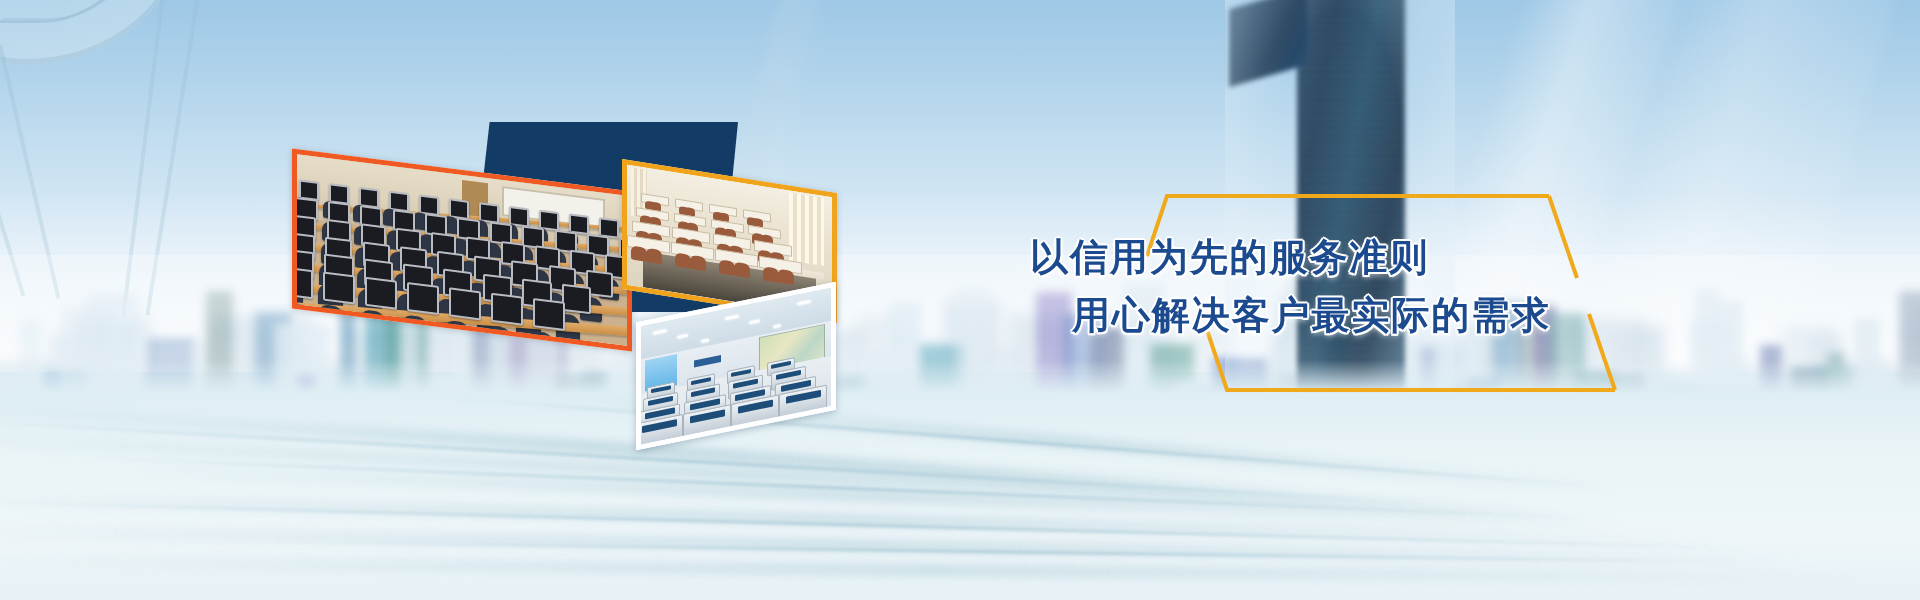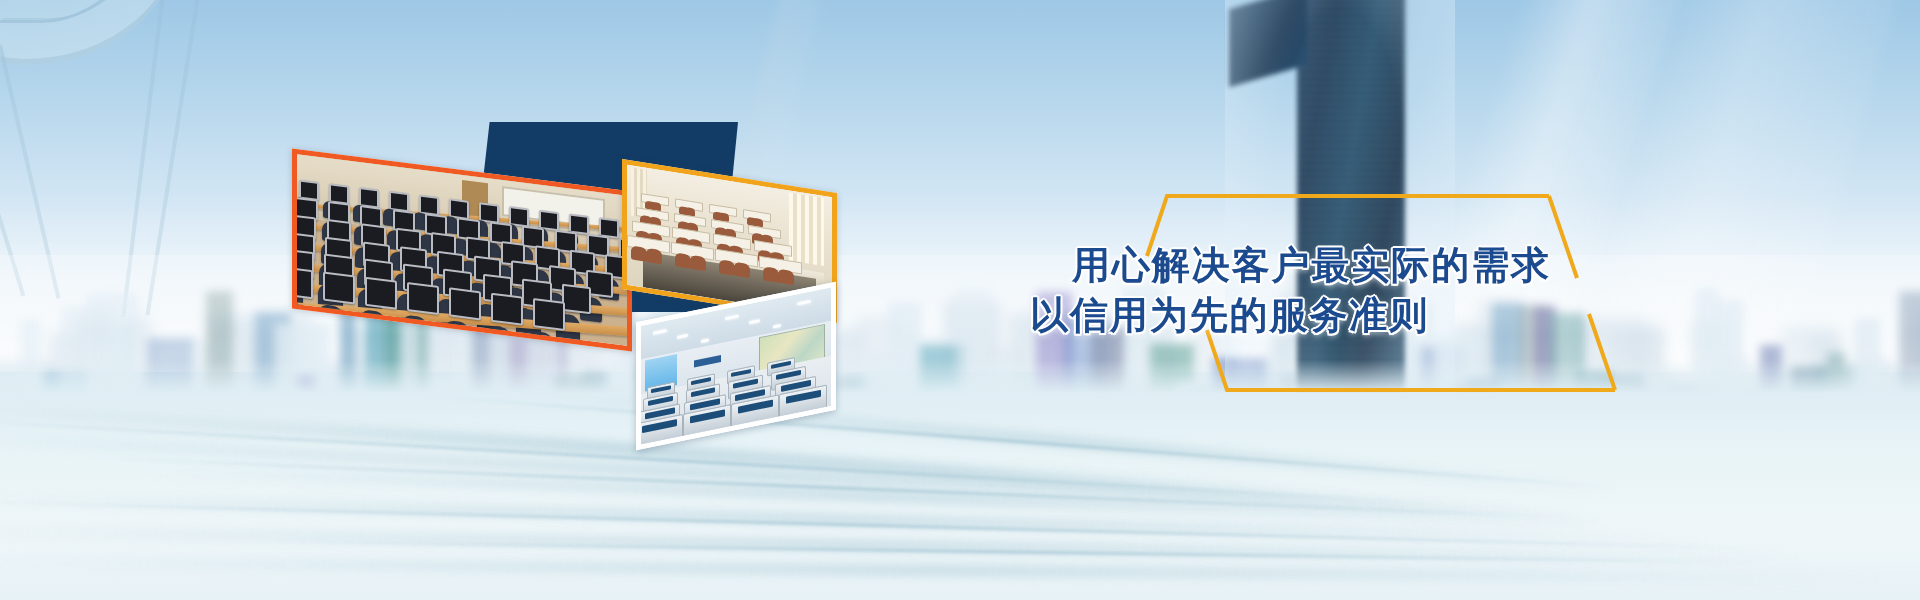--- a/index.html
+++ b/index.html
@@ -723,17 +723,17 @@
       <path d="M 2 96 L 22 36 L 370 36 L 404 36" stroke="#f0a91b" stroke-width="4" fill="none"></path>
 
       <path d="M 404 36 L 432 118" stroke="#f0a91b" stroke-width="4" fill="none"></path>
       <path d="M 444 154 L 470 230" stroke="#f0a91b" stroke-width="4" fill="none"></path>
 
       <path d="M 470 230 L 82 230 L 62 170" stroke="#f0a91b" stroke-width="4" fill="none"></path>
     </svg>
   </div>
 
   <div class="slogan">
+    <div class="line l1">以信用为先的服务准则</div>
     <div class="line l2">用心解决客户最实际的需求</div>
-    <div class="line l1">以信用为先的服务准则</div>
   </div>
 
 </div>
 
 </body></html>

